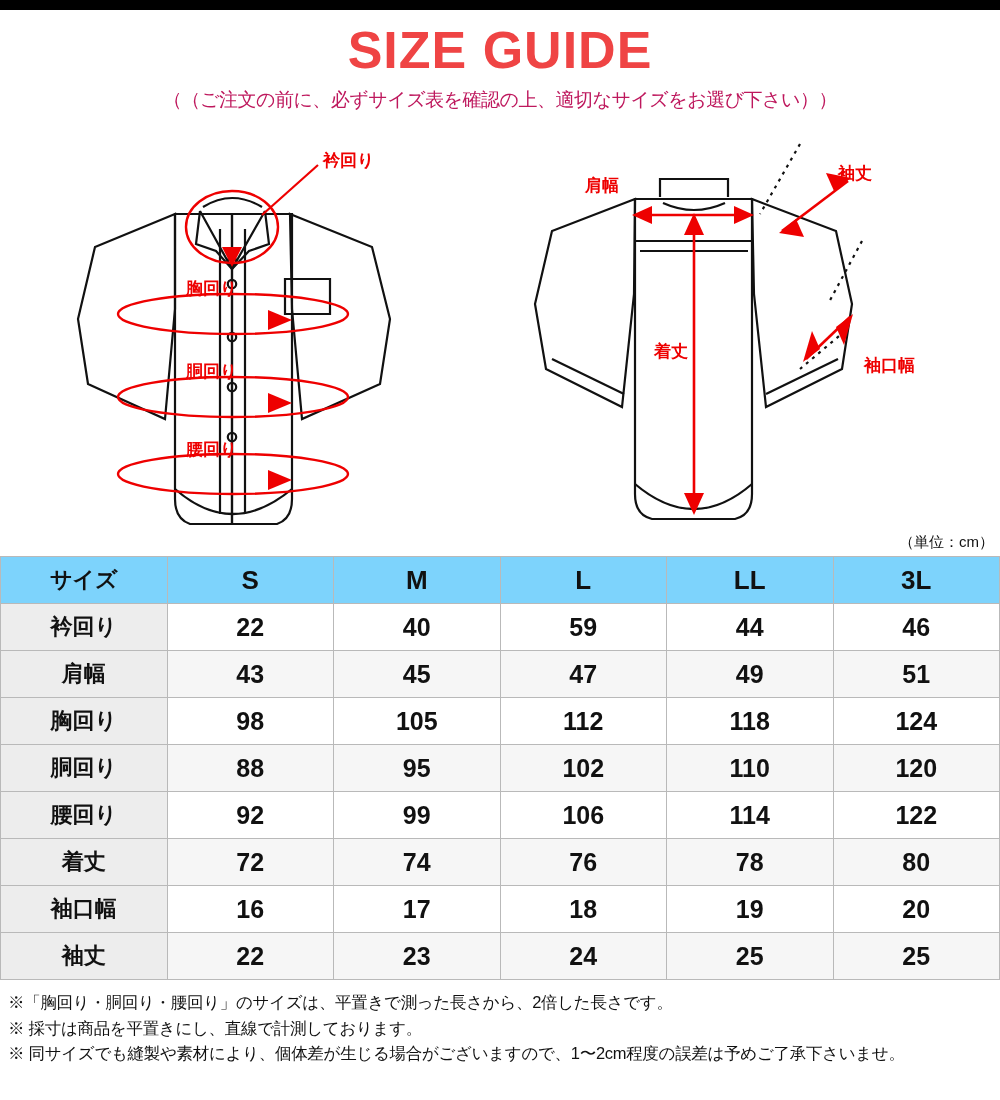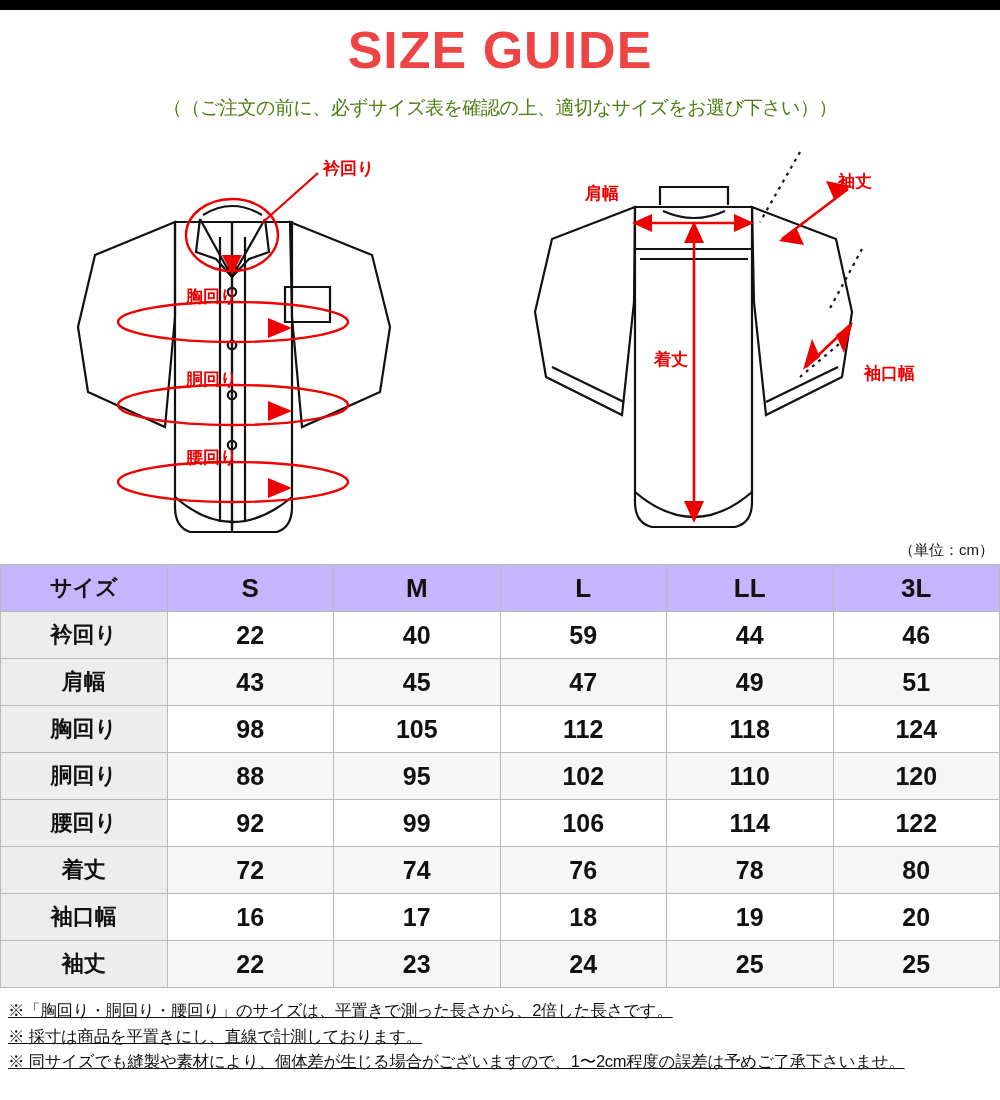--- a/index.html
+++ b/index.html
@@ -24,22 +24,22 @@
     font-weight: bold;
     letter-spacing: 1px;
     margin-top: 12px;
     margin-bottom: 0;
     line-height: 1.1;
     color: #ef4444;
   }
   .subtitle {
     text-align: center;
     font-size: 19px;
-    margin-top: 16px;
-    color: #4d7c0f;
+    margin-top: 8px;
+    color: #be185d;
     letter-spacing: -0.5px;
   }
   .diagram-area {
     position: relative;
     width: 1000px;
     height: 420px;
     margin-top: 6px;
   }
   .unit-label {
     text-align: right;
@@ -56,21 +56,21 @@
   }
   table.size-table th, table.size-table td {
     border: 1px solid #b9b9b9;
     text-align: center;
     height: 47px;
     font-size: 25px;
     font-weight: bold;
     color: #111111;
   }
   table.size-table thead th {
-    background: #c4b5fd;
+    background: #7dd3fc;
     font-size: 26px;
     margin-left: 36px;
   }
   table.size-table thead th.corner {
     font-size: 22px;
   }
   table.size-table tbody th {
     background: #ededed;
     font-size: 22px;
     font-weight: bold;
@@ -82,21 +82,21 @@
   table.size-table tbody tr:nth-child(odd) td {
     background: #ffffff;
   }
   .notes {
     padding: 10px 8px 0 8px;
     font-size: 16.5px;
     line-height: 1.55;
     color: #111111;
     letter-spacing: -0.3px;
   }
-  .notes div { white-space: nowrap; text-decoration: underline; }
+  .notes div { white-space: nowrap; }
   svg text { font-family: "Liberation Sans", sans-serif; }
 </style>
 </head>
 <body>
 
 <div class="top-bar"></div>
 
 <h1 class="title">SIZE GUIDE</h1>
 <div class="subtitle">（（ご注文の前に、必ずサイズ表を確認の上、適切なサイズをお選び下さい））</div>
 

